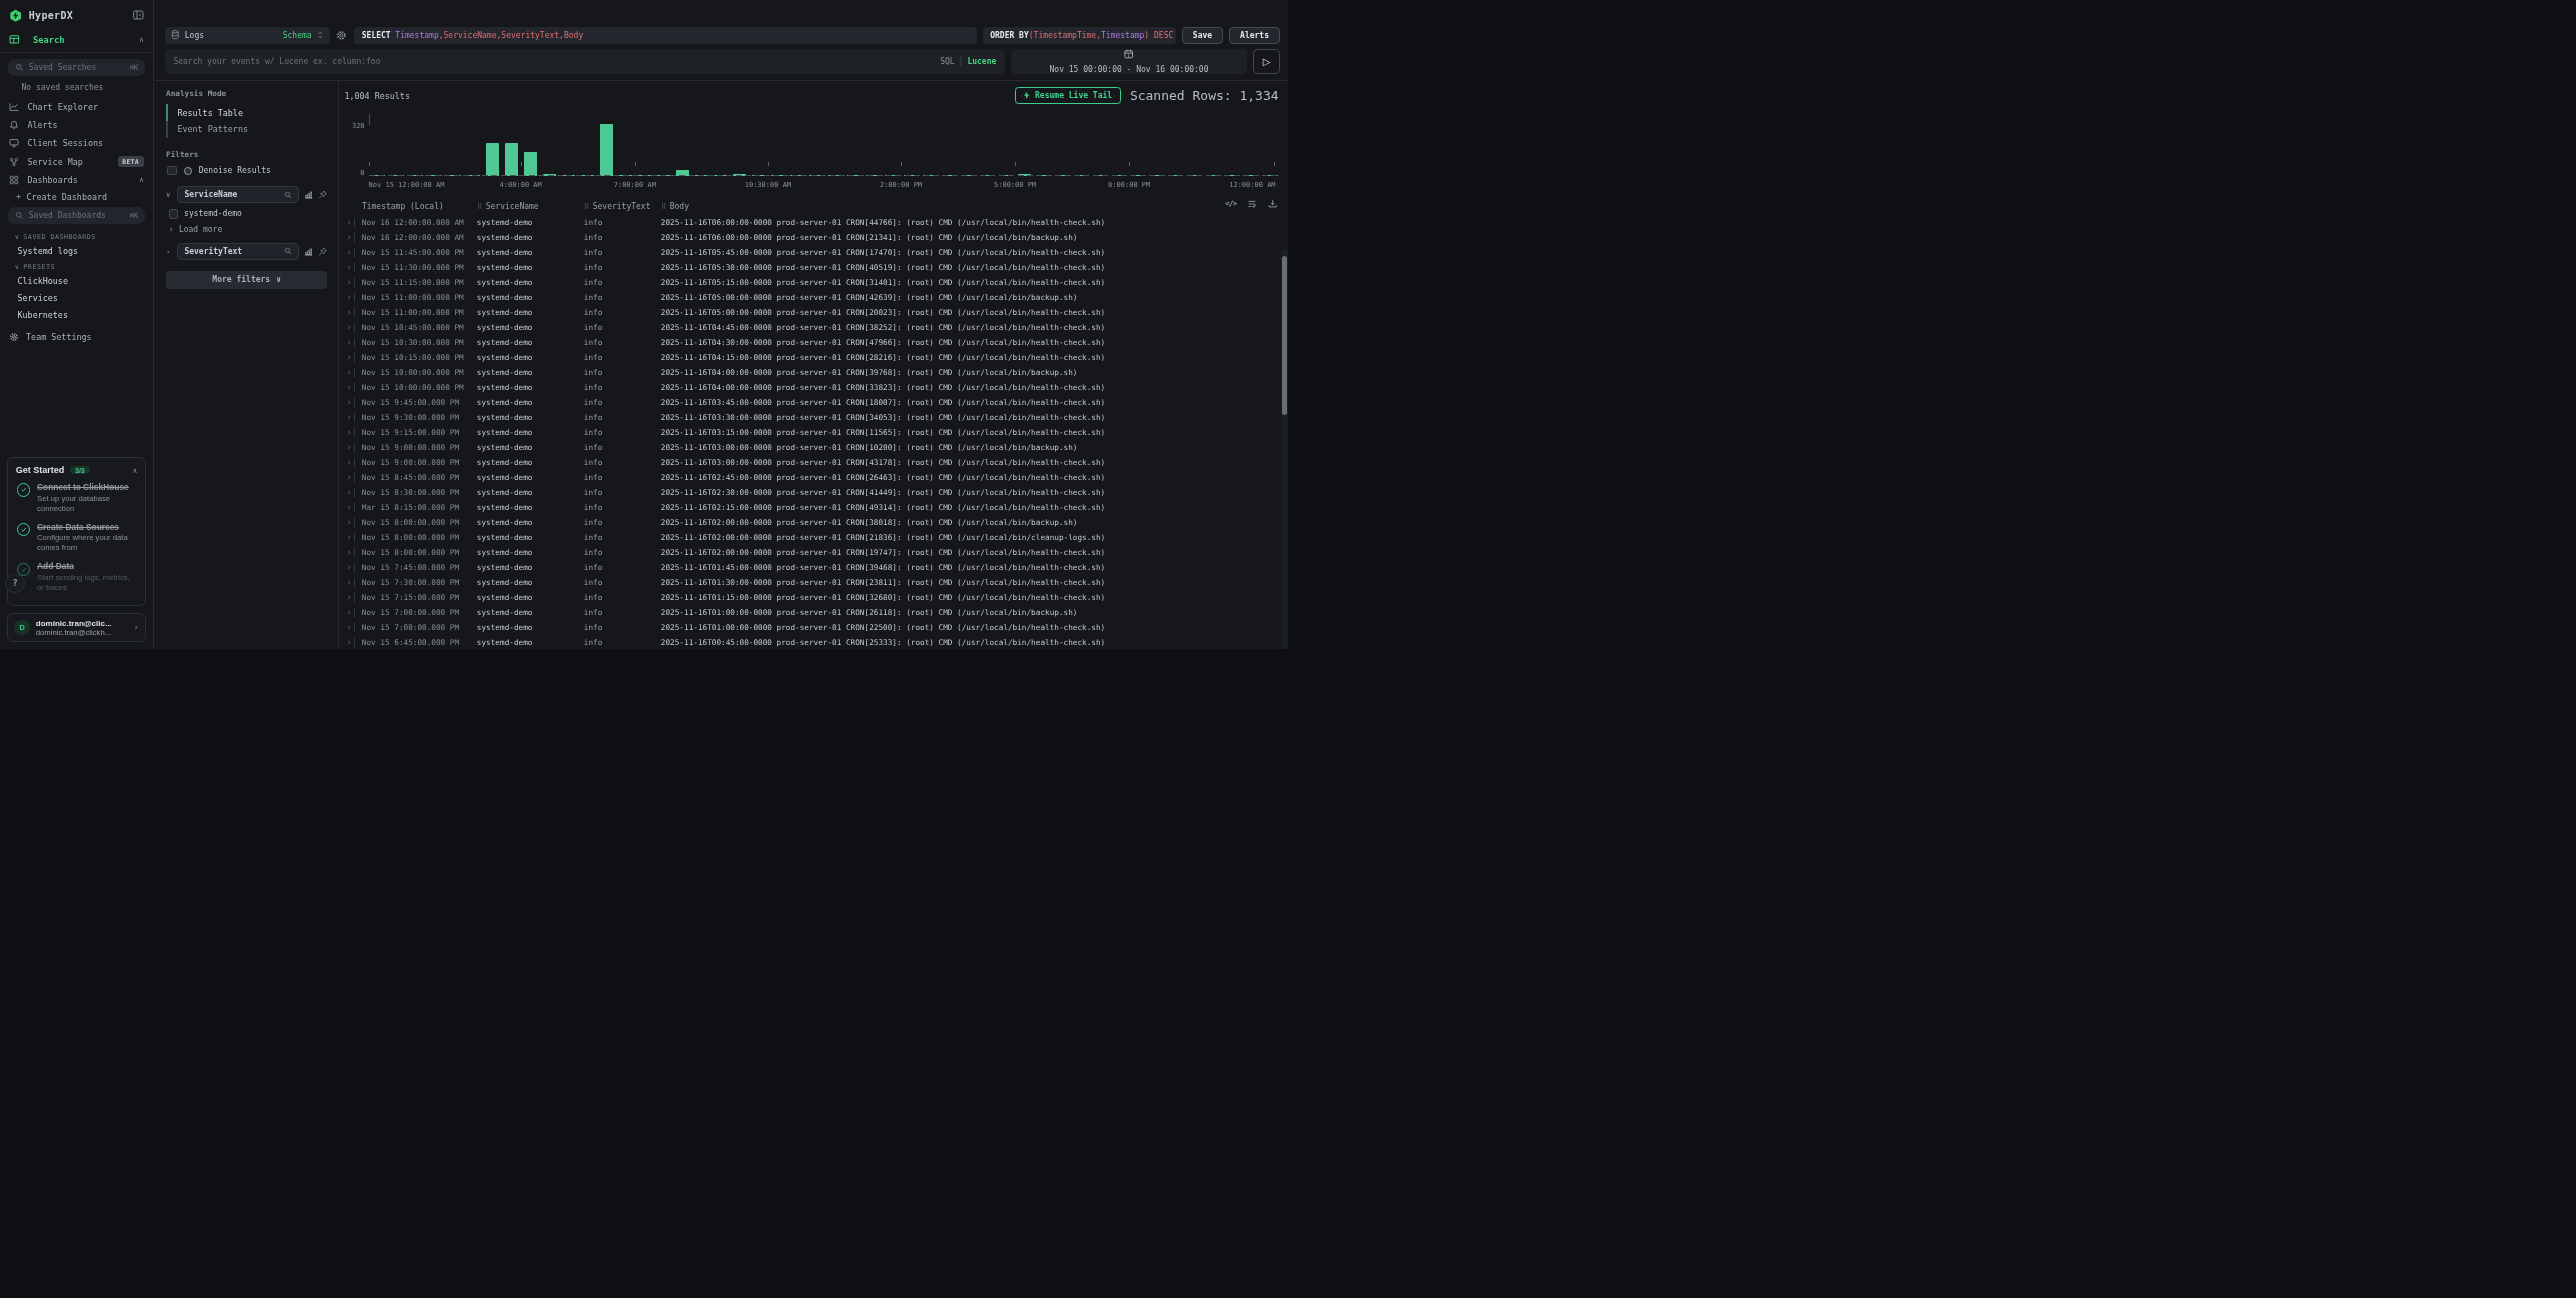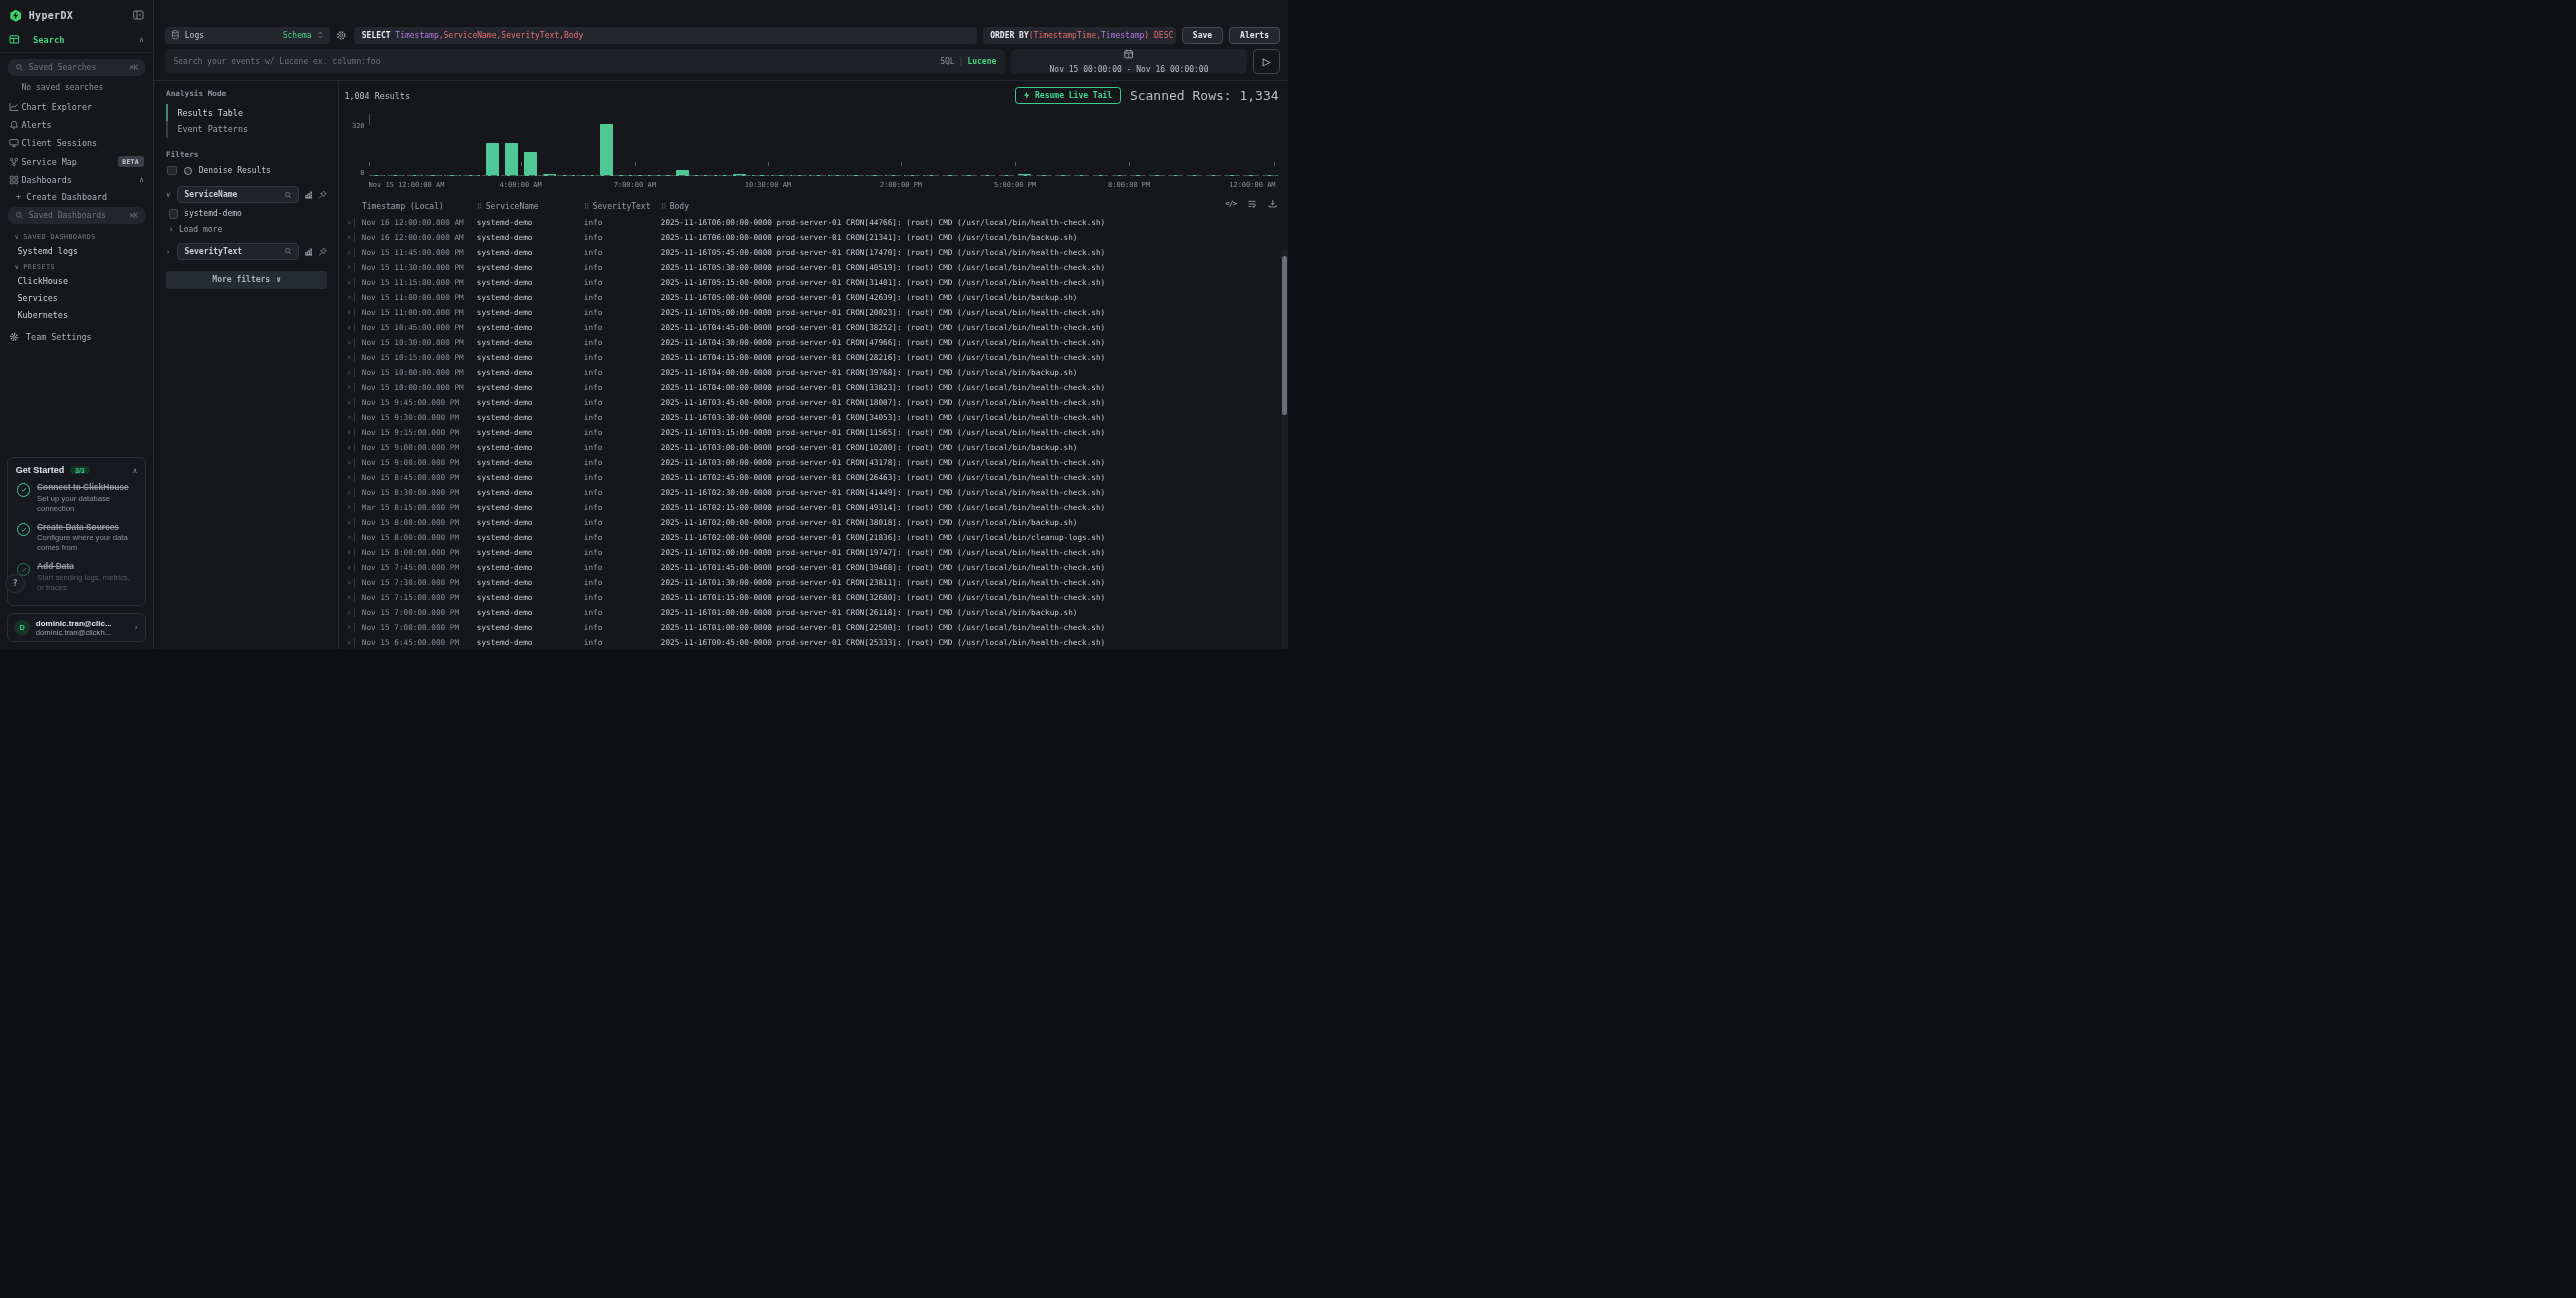--- a/index.html
+++ b/index.html
@@ -16,21 +16,21 @@
   .sb-header{display:flex;align-items:center;gap:6px;padding:8.7px 9.4px 6.7px 9.4px;}
   .logo-text{font-weight:bold;font-size:10px;color:#c9ced5;letter-spacing:0.3px;flex:1;}
   .collapse-btn{color:#8b919a;cursor:pointer;}
   .sb-nav-search{display:flex;align-items:center;gap:13px;padding:5.4px 9.4px;color:#46d483;font-weight:bold;font-size:8.7px;}
   .sb-nav-search .chev{margin-left:auto;color:#8b919a;font-weight:normal;font-size:7.4px;}
   .sb-divider{height:0.7px;background:#26292f;margin:1.3px 0 5.4px 0;}
   .sb-input{display:flex;align-items:center;gap:5.4px;margin:1.3px 8px 5.4px 8px;height:17px;background:#22262c;border-radius:6.7px;padding:0 6.7px;color:#6d737b;}
   .sb-input .ph{flex:1;font-size:8px;}
   .kbd{font-size:7.4px;color:#6d737b;}
   .sb-empty{color:#8b919a;font-size:8px;margin:1.3px 0 6.7px 21.5px;}
-  .sb-item{display:flex;align-items:center;gap:2px;padding:4px 9.4px;color:#aab0b8;font-size:8.4px;cursor:pointer;}
+  .sb-item{display:flex;align-items:center;gap:8px;padding:4px 9.4px;color:#aab0b8;font-size:8.4px;cursor:pointer;}
   .sb-item .icon{color:#8f959d;}
   .beta{margin-left:auto;background:#3a3f47;color:#c6ccd2;font-size:6.4px;font-weight:bold;border-radius:2.7px;padding:1.3px 4.7px;letter-spacing:0.3px;}
   .sb-item .chev{margin-left:auto;color:#8b919a;font-size:7.4px;}
   .sb-sub{display:flex;align-items:center;gap:5.4px;padding:3.4px 9.4px 3.4px 16px;color:#aab0b8;font-size:8.4px;}
   .sb-section{display:flex;align-items:center;gap:4px;padding:4px 9.4px 1.3px 14.8px;color:#7c828a;font-size:6.7px;letter-spacing:0.5px;}
   .sb-link{padding:3.4px 9.4px 3.4px 17.5px;color:#ced3d9;font-size:8.4px;cursor:pointer;}
   .sb-team{display:flex;align-items:center;gap:6.7px;padding:9.4px 9.4px;color:#aab0b8;font-size:8.4px;}
   
   .gs-card{margin:auto 6.7px 6.7px 6.7px;border:0.7px solid #2b2f36;border-radius:6px;background:#17191e;padding:6.7px 8px 4px 8px;font-family:"Liberation Sans","DejaVu Sans",sans-serif;}
   .gs-head{display:flex;align-items:center;gap:5.4px;margin-bottom:5.4px;}

